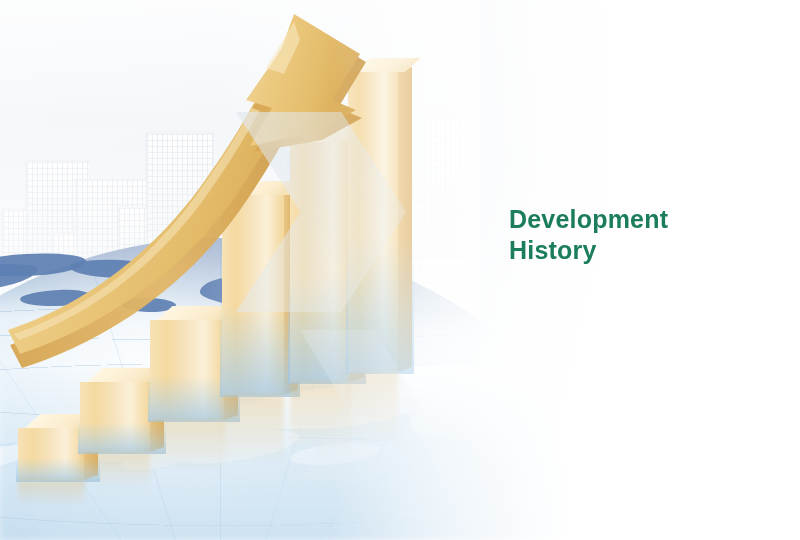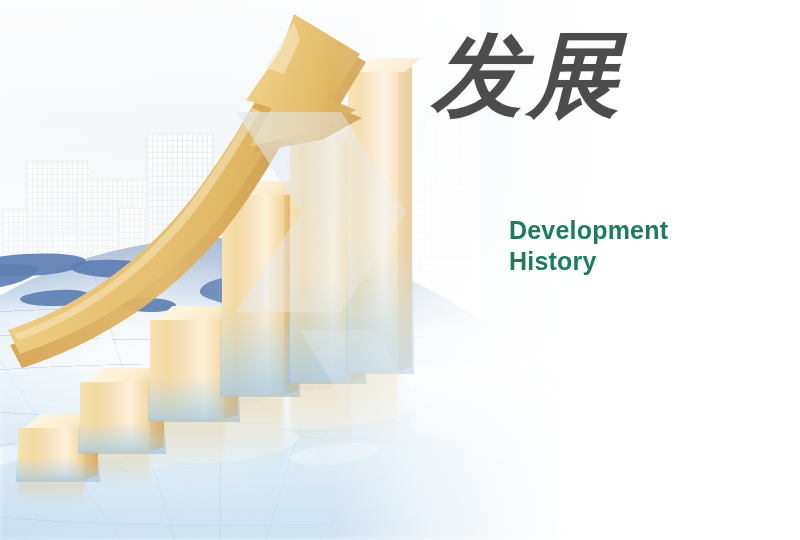--- a/index.html
+++ b/index.html
@@ -154,21 +154,21 @@
     white-space:nowrap;
   }
   #cn1{left:432px;top:30px;font-size:92px;}
   #cn2{left:506px;top:126px;font-size:88px;}
   .en{
     position:absolute;left:509px;
     color:#1b7d5a;font-weight:bold;font-size:25px;line-height:1.22;
     font-family:"Liberation Sans",sans-serif;letter-spacing:.2px;
     white-space:pre-line;
   }
-  #en1{top:215px;}
+  #en1{top:204px;}
 </style>
 </head>
 <body>
 
 <div id="stage">
 
   <div class="sky"></div>
 
   <div class="city" id="city">
       <div class="b" style="left: 2px; width: 46px; height: 120px;">
@@ -348,17 +348,16 @@
 
     <path d="M281,50 L246,100 L272,108 L250,146 L316,132 L356,110 L332,100 L360,54 L294,14 Z" fill="url(#agTop)"></path>
 
     <path d="M294,22 L266,68 L284,74 L300,40 Z" fill="#f8e8c2" opacity="0.6"></path>
   </svg>
 
   <div class="rightwash"></div>
   <div class="chevwm"></div>
   <div class="chevwm2"></div>
 
-  <div class="cn" id="cn1">发展</div>
   <div class="en" id="en1">Development
 History</div>
 
 </div>
 
 </body></html>

